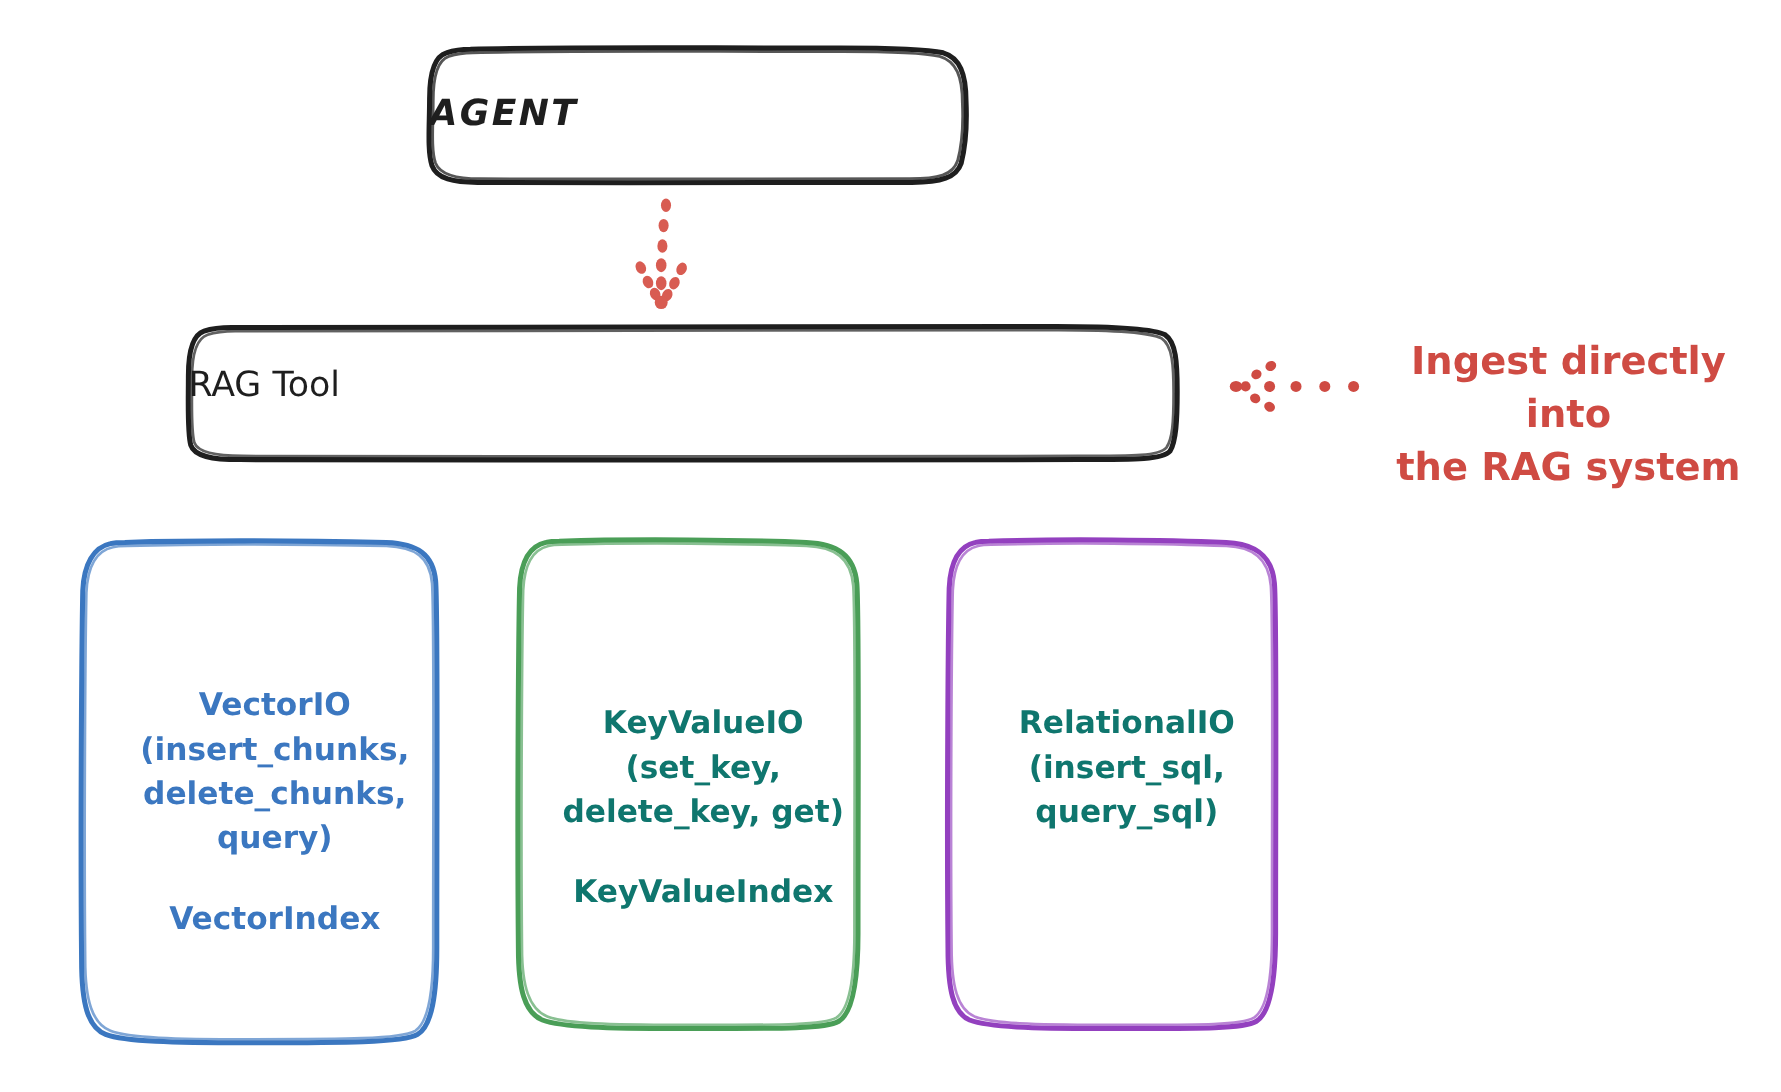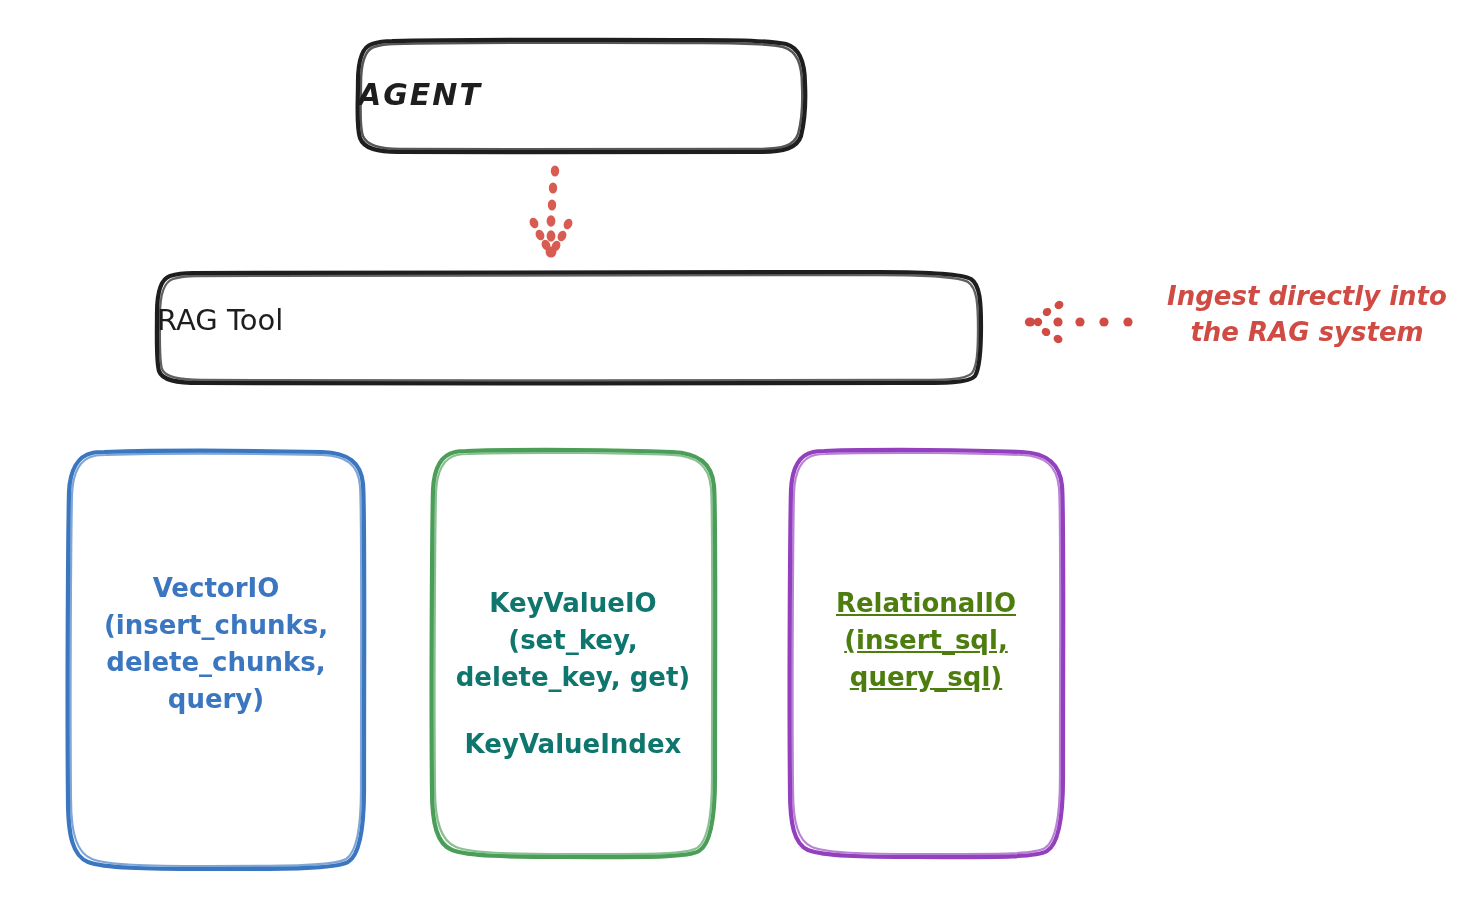--- a/index.html
+++ b/index.html
@@ -54,45 +54,45 @@
   
   .provider-label {
     position: absolute;
     text-align: center;
     white-space: pre-line;
     font-size: 26px;
     font-weight: 600;
     line-height: 1.42;
     font-family: "DejaVu Sans", sans-serif;
     pointer-events: none;
+    margin-left: 13px;
   }
   .provider-sub {
     display: block;
     margin-top: 30px;
   }
 
   #vectorio-label   { left: 67px;  top: 533px; width: 298px; color: #3b77c0; }
   #keyvalueio-label { left: 430px; top: 548px; width: 286px; color: #0f766e; }
-  #relationalio-label { left: 790px; top: 548px; width: 272px; color: #4d7c0f; text-decoration: underline; }
+  #relationalio-label { left: 790px; top: 548px; width: 272px; color: #0f766e; }
 
   
   #ingest-note {
     position: absolute;
     left: 1142px;
     top: 279px;
     width: 330px;
     text-align: center;
-    font-size: 26px;
+    font-size: 32px;
     font-weight: 600;
     line-height: 1.38;
     color: #cf4b43;
     white-space: pre-line;
     font-family: "DejaVu Sans", sans-serif;
     pointer-events: none;
-    font-style: italic;
   }
 </style>
 </head>
 <body>
 
 <svg id="canvas" viewBox="0 0 1484 910" xmlns="http://www.w3.org/2000/svg">
 
   <g>
     <path d="M 392 41
              C 470 39, 560 40, 700 40
@@ -256,20 +256,21 @@
 
 <div class="node-label" id="agent-label">AGENT</div>
 
 <div class="node-label" id="ragtool-label">RAG Tool</div>
 
 <div class="provider-label" id="vectorio-label">
   <span>VectorIO
 (insert_chunks,
 delete_chunks,
 query)</span>
+  <span class="provider-sub">VectorIndex</span>
 </div>
 
 <div class="provider-label" id="keyvalueio-label">
   <span>KeyValueIO
 (set_key,
 delete_key, get)</span>
   <span class="provider-sub">KeyValueIndex</span>
 </div>
 
 <div class="provider-label" id="relationalio-label">

